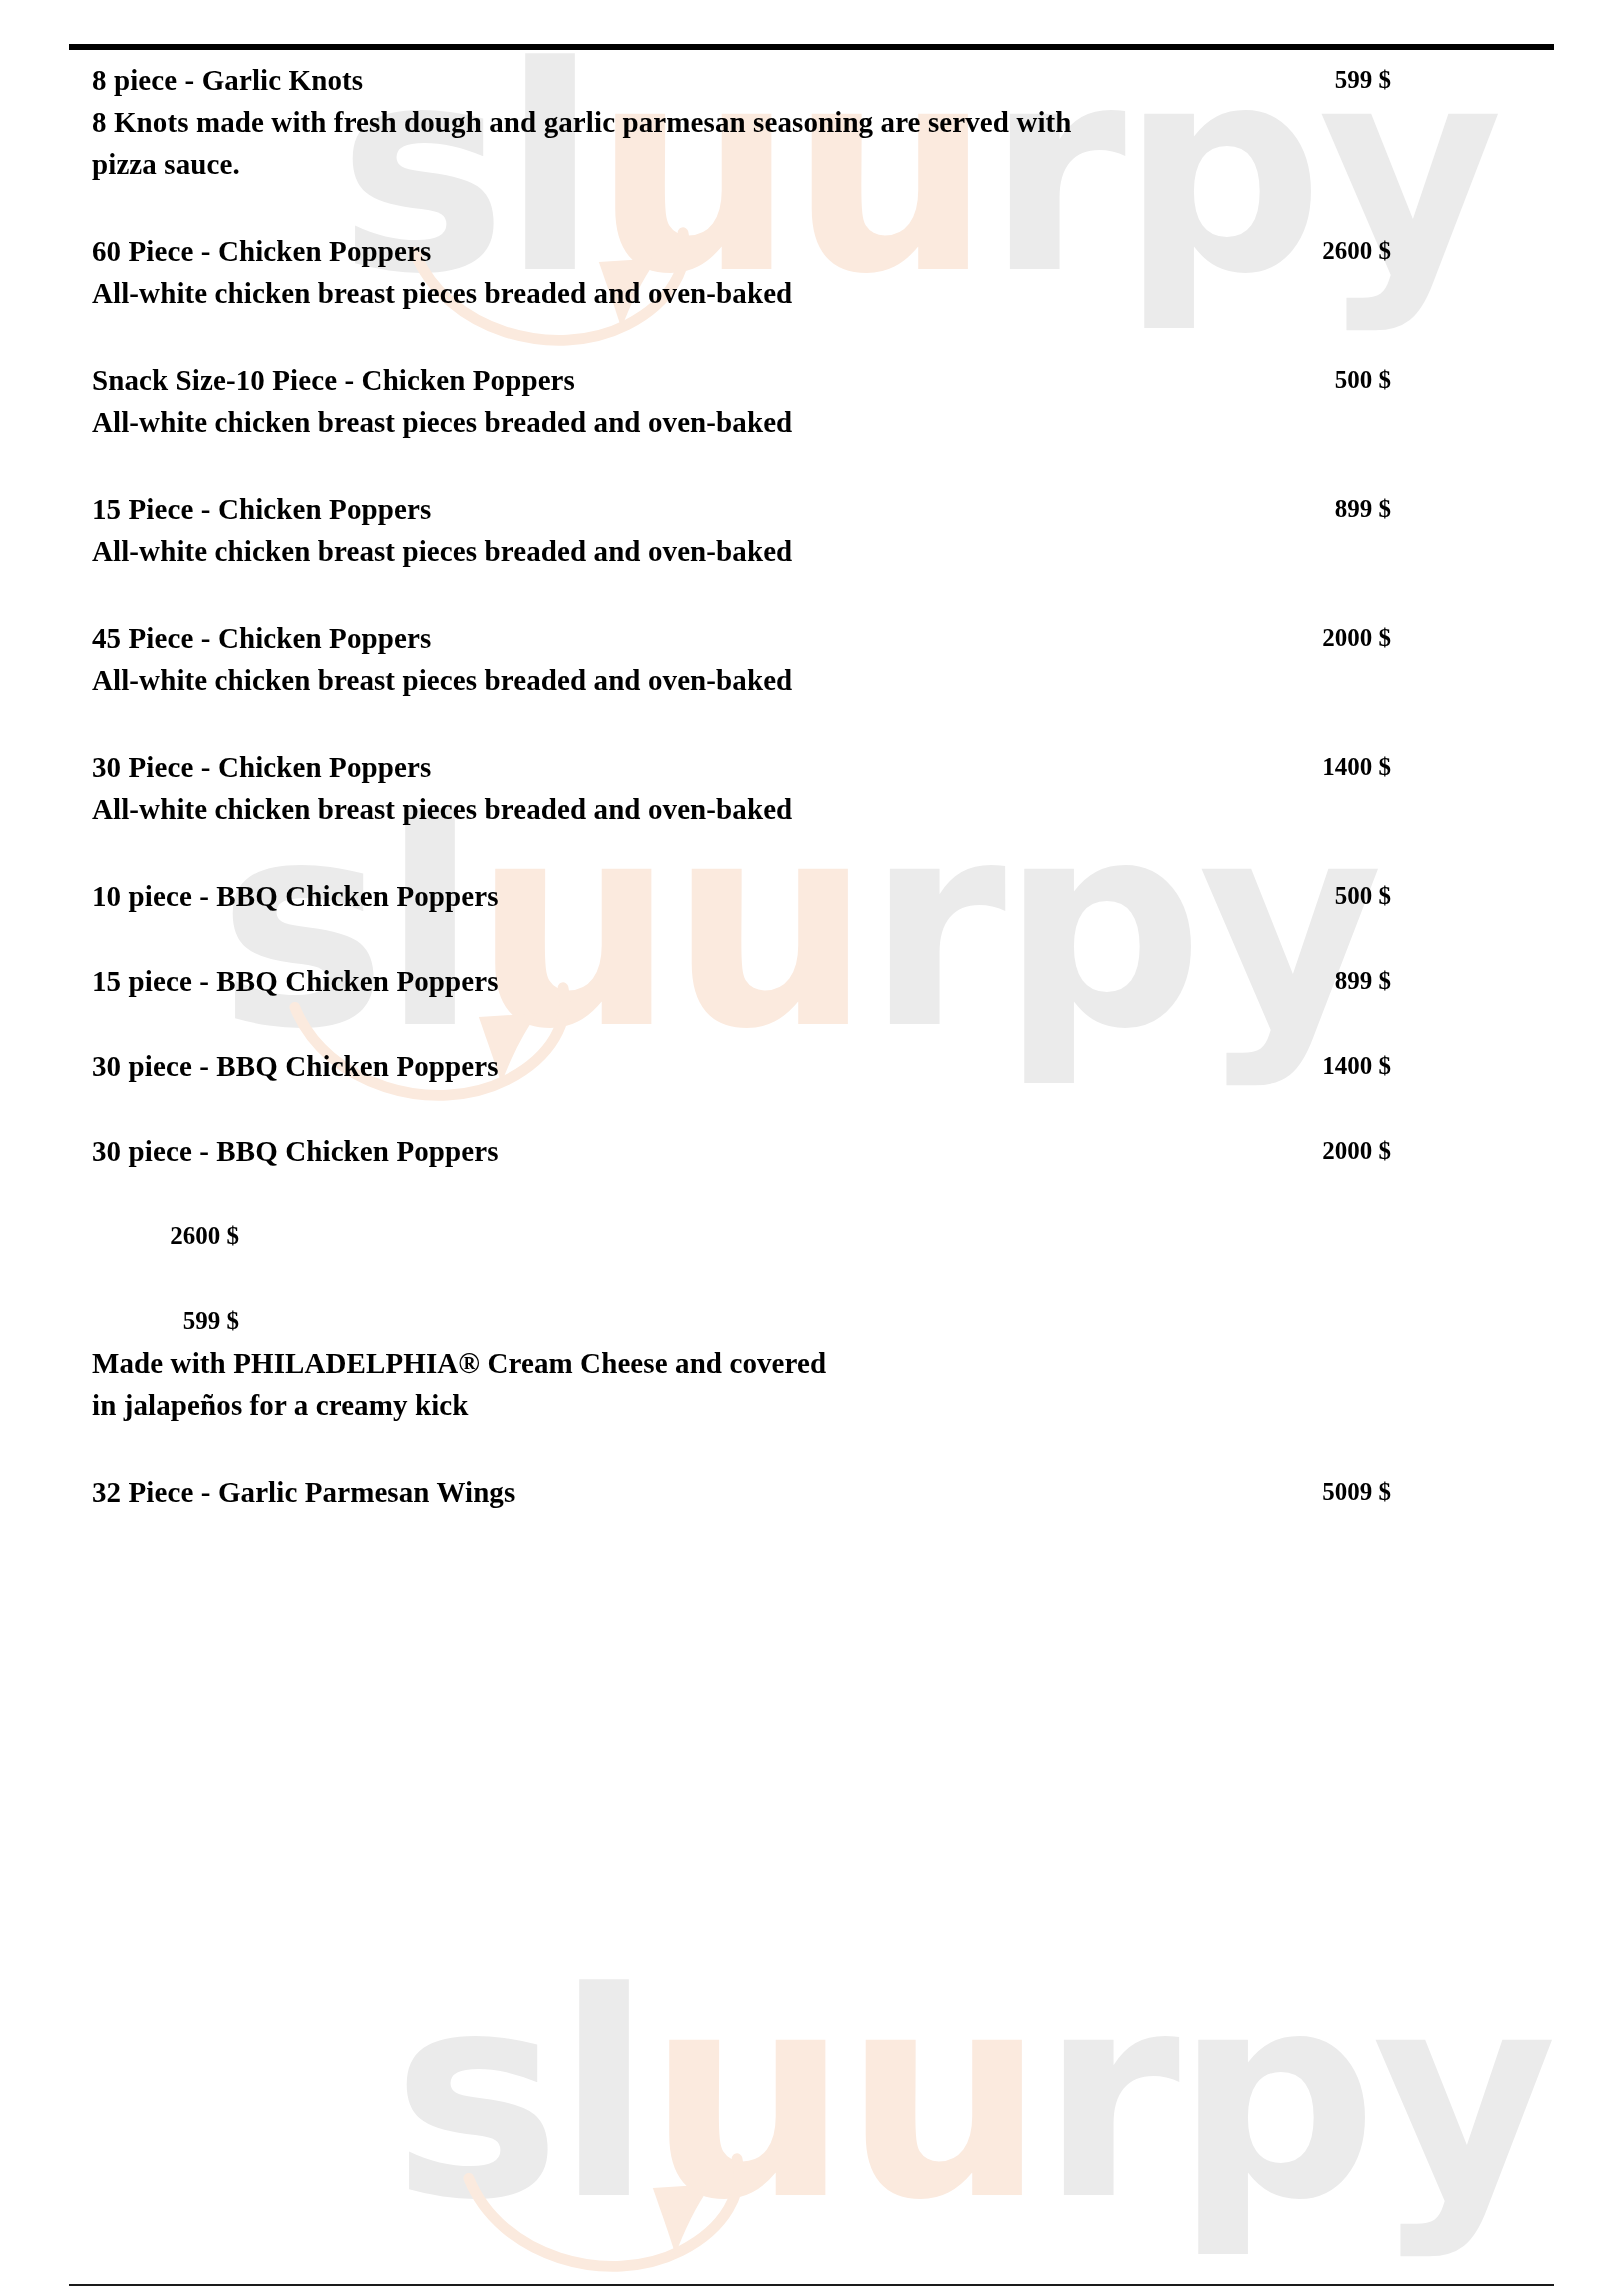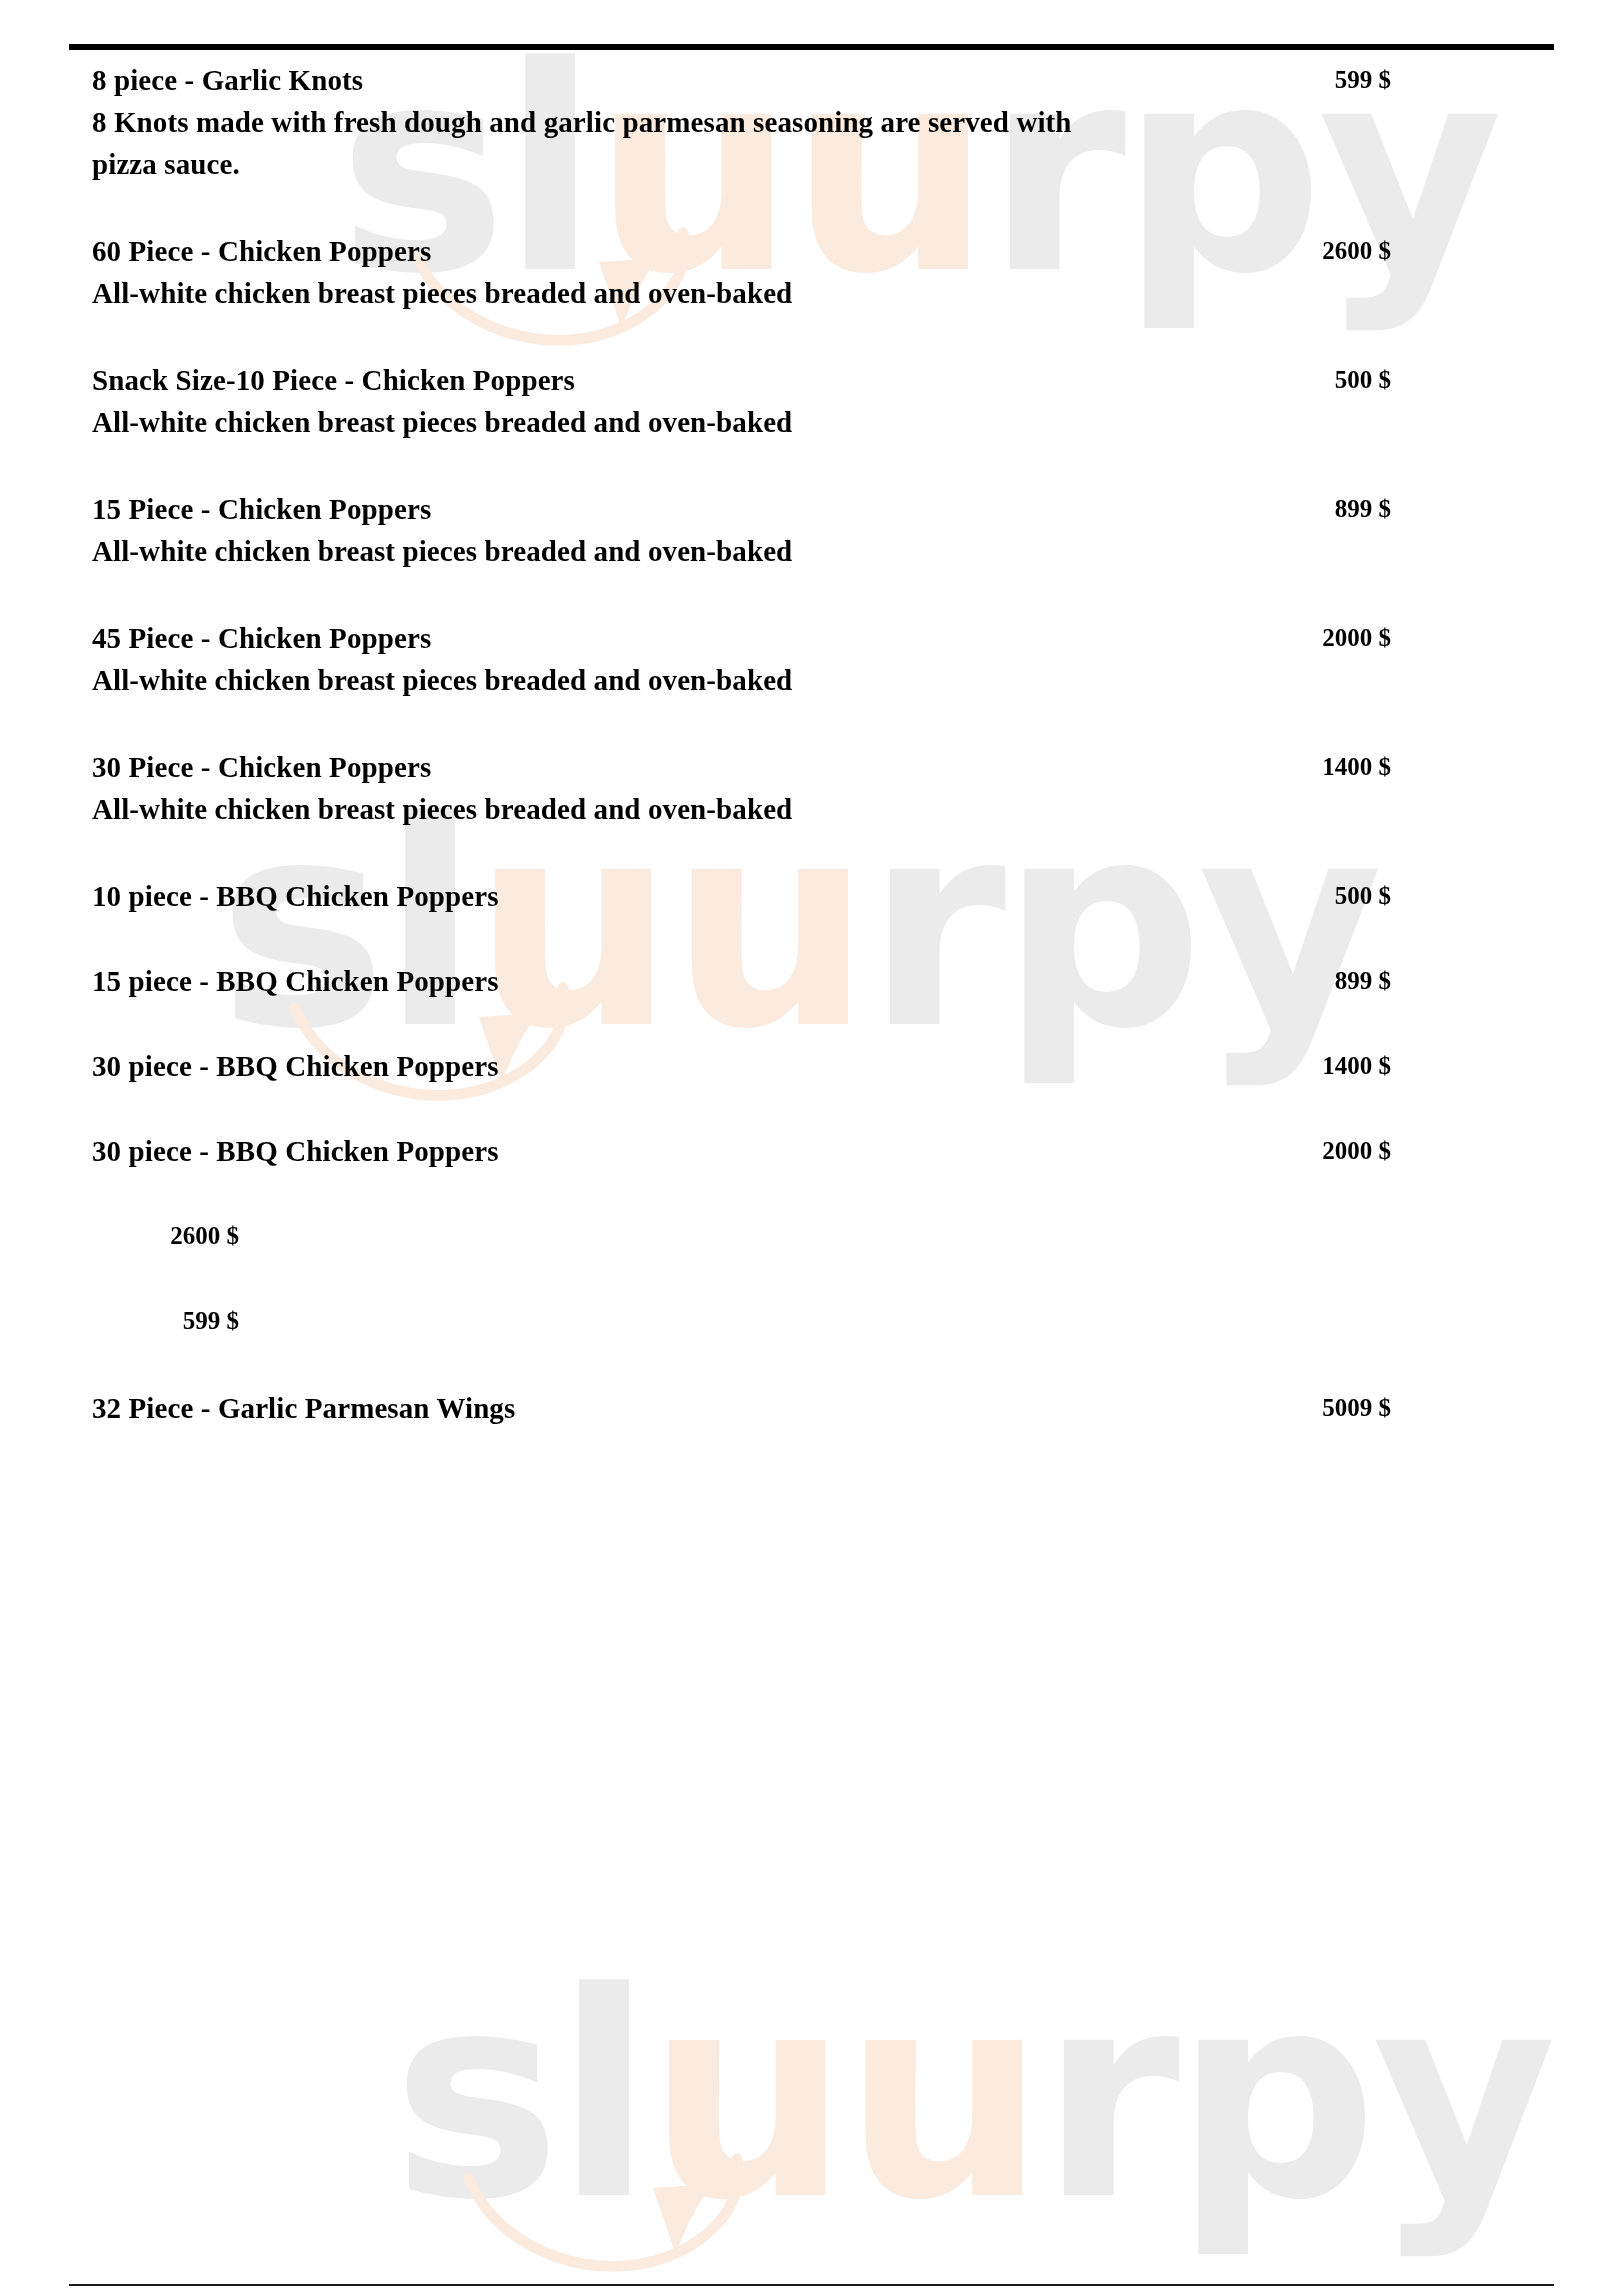--- a/index.html
+++ b/index.html
@@ -225,20 +225,21 @@
     <div class="menu-item tight">
       <div class="item-row">
         <div class="item-price">2600 $</div>
       </div>
     </div>
 
     <div class="menu-item">
       <div class="item-row">
         <div class="item-price">599 $</div>
       </div>
+      <div class="item-desc" style="max-width:745px;">Made with PHILADELPHIA® Cream Cheese and covered in jalapeños for a creamy kick</div>
     </div>
 
     <div class="menu-item">
       <div class="item-row">
         <div class="item-name">32 Piece - Garlic Parmesan Wings</div>
         <div class="item-price">5009 $</div>
       </div>
     </div>
 
   </div>

